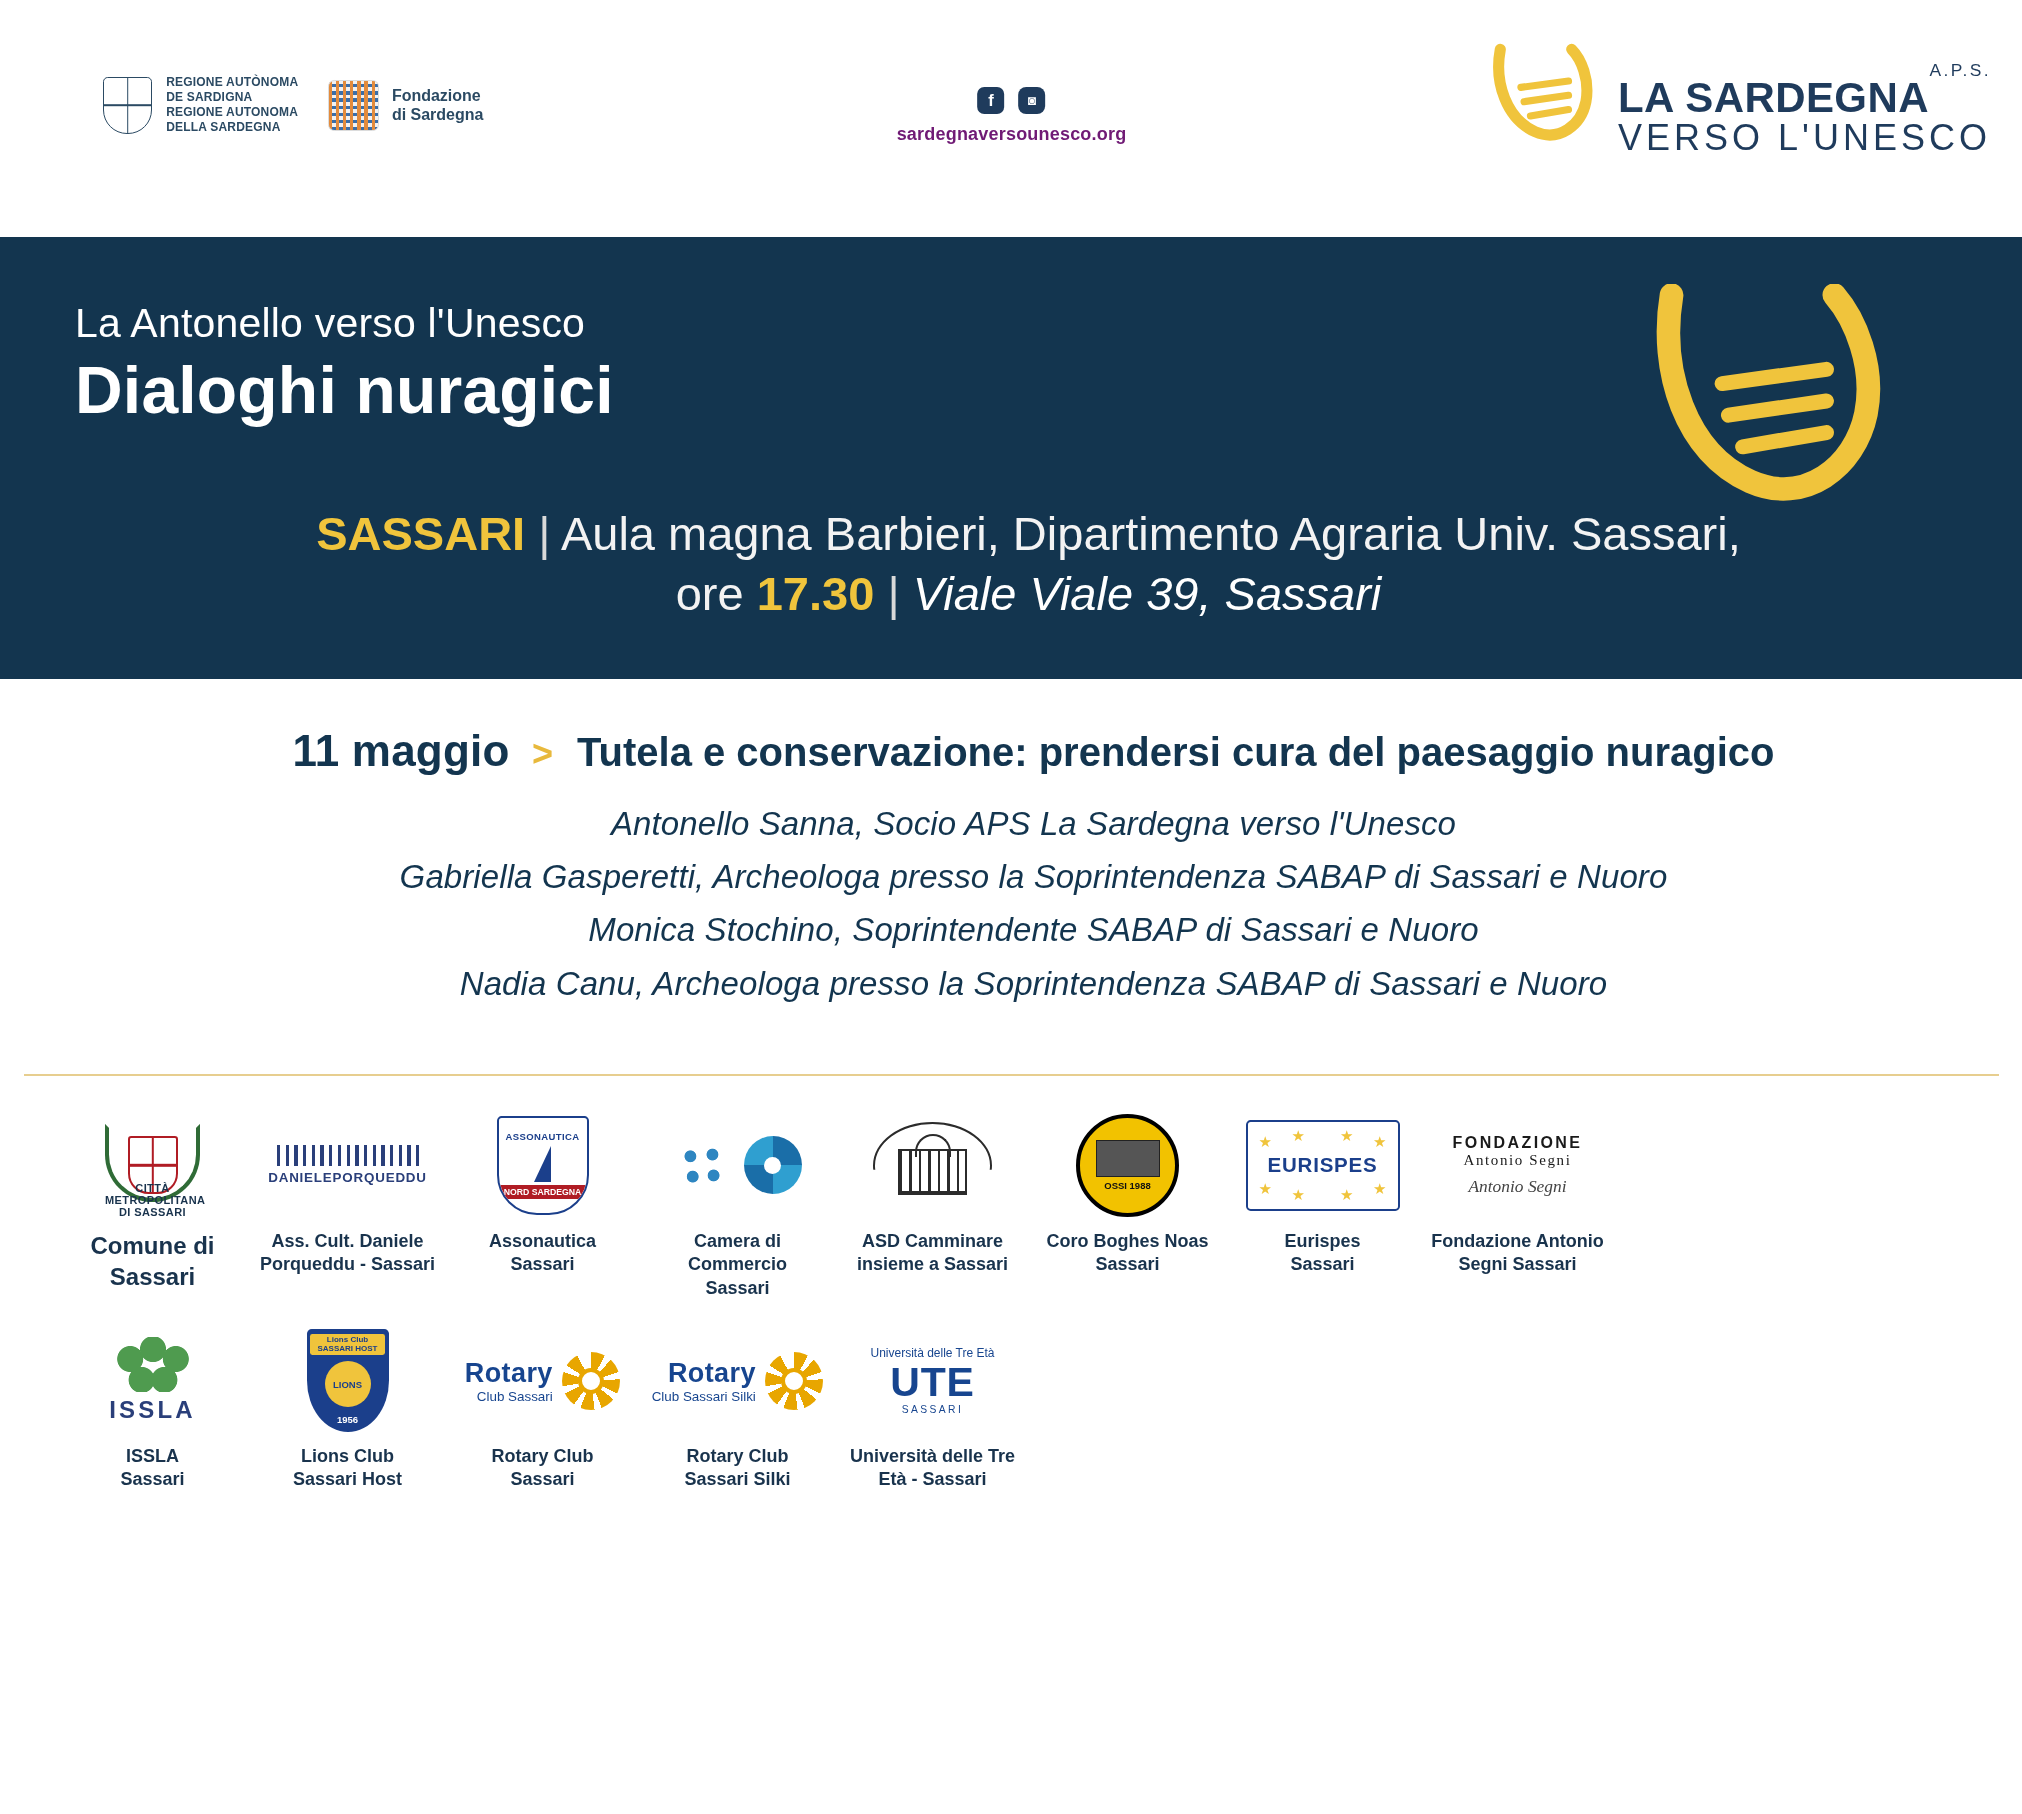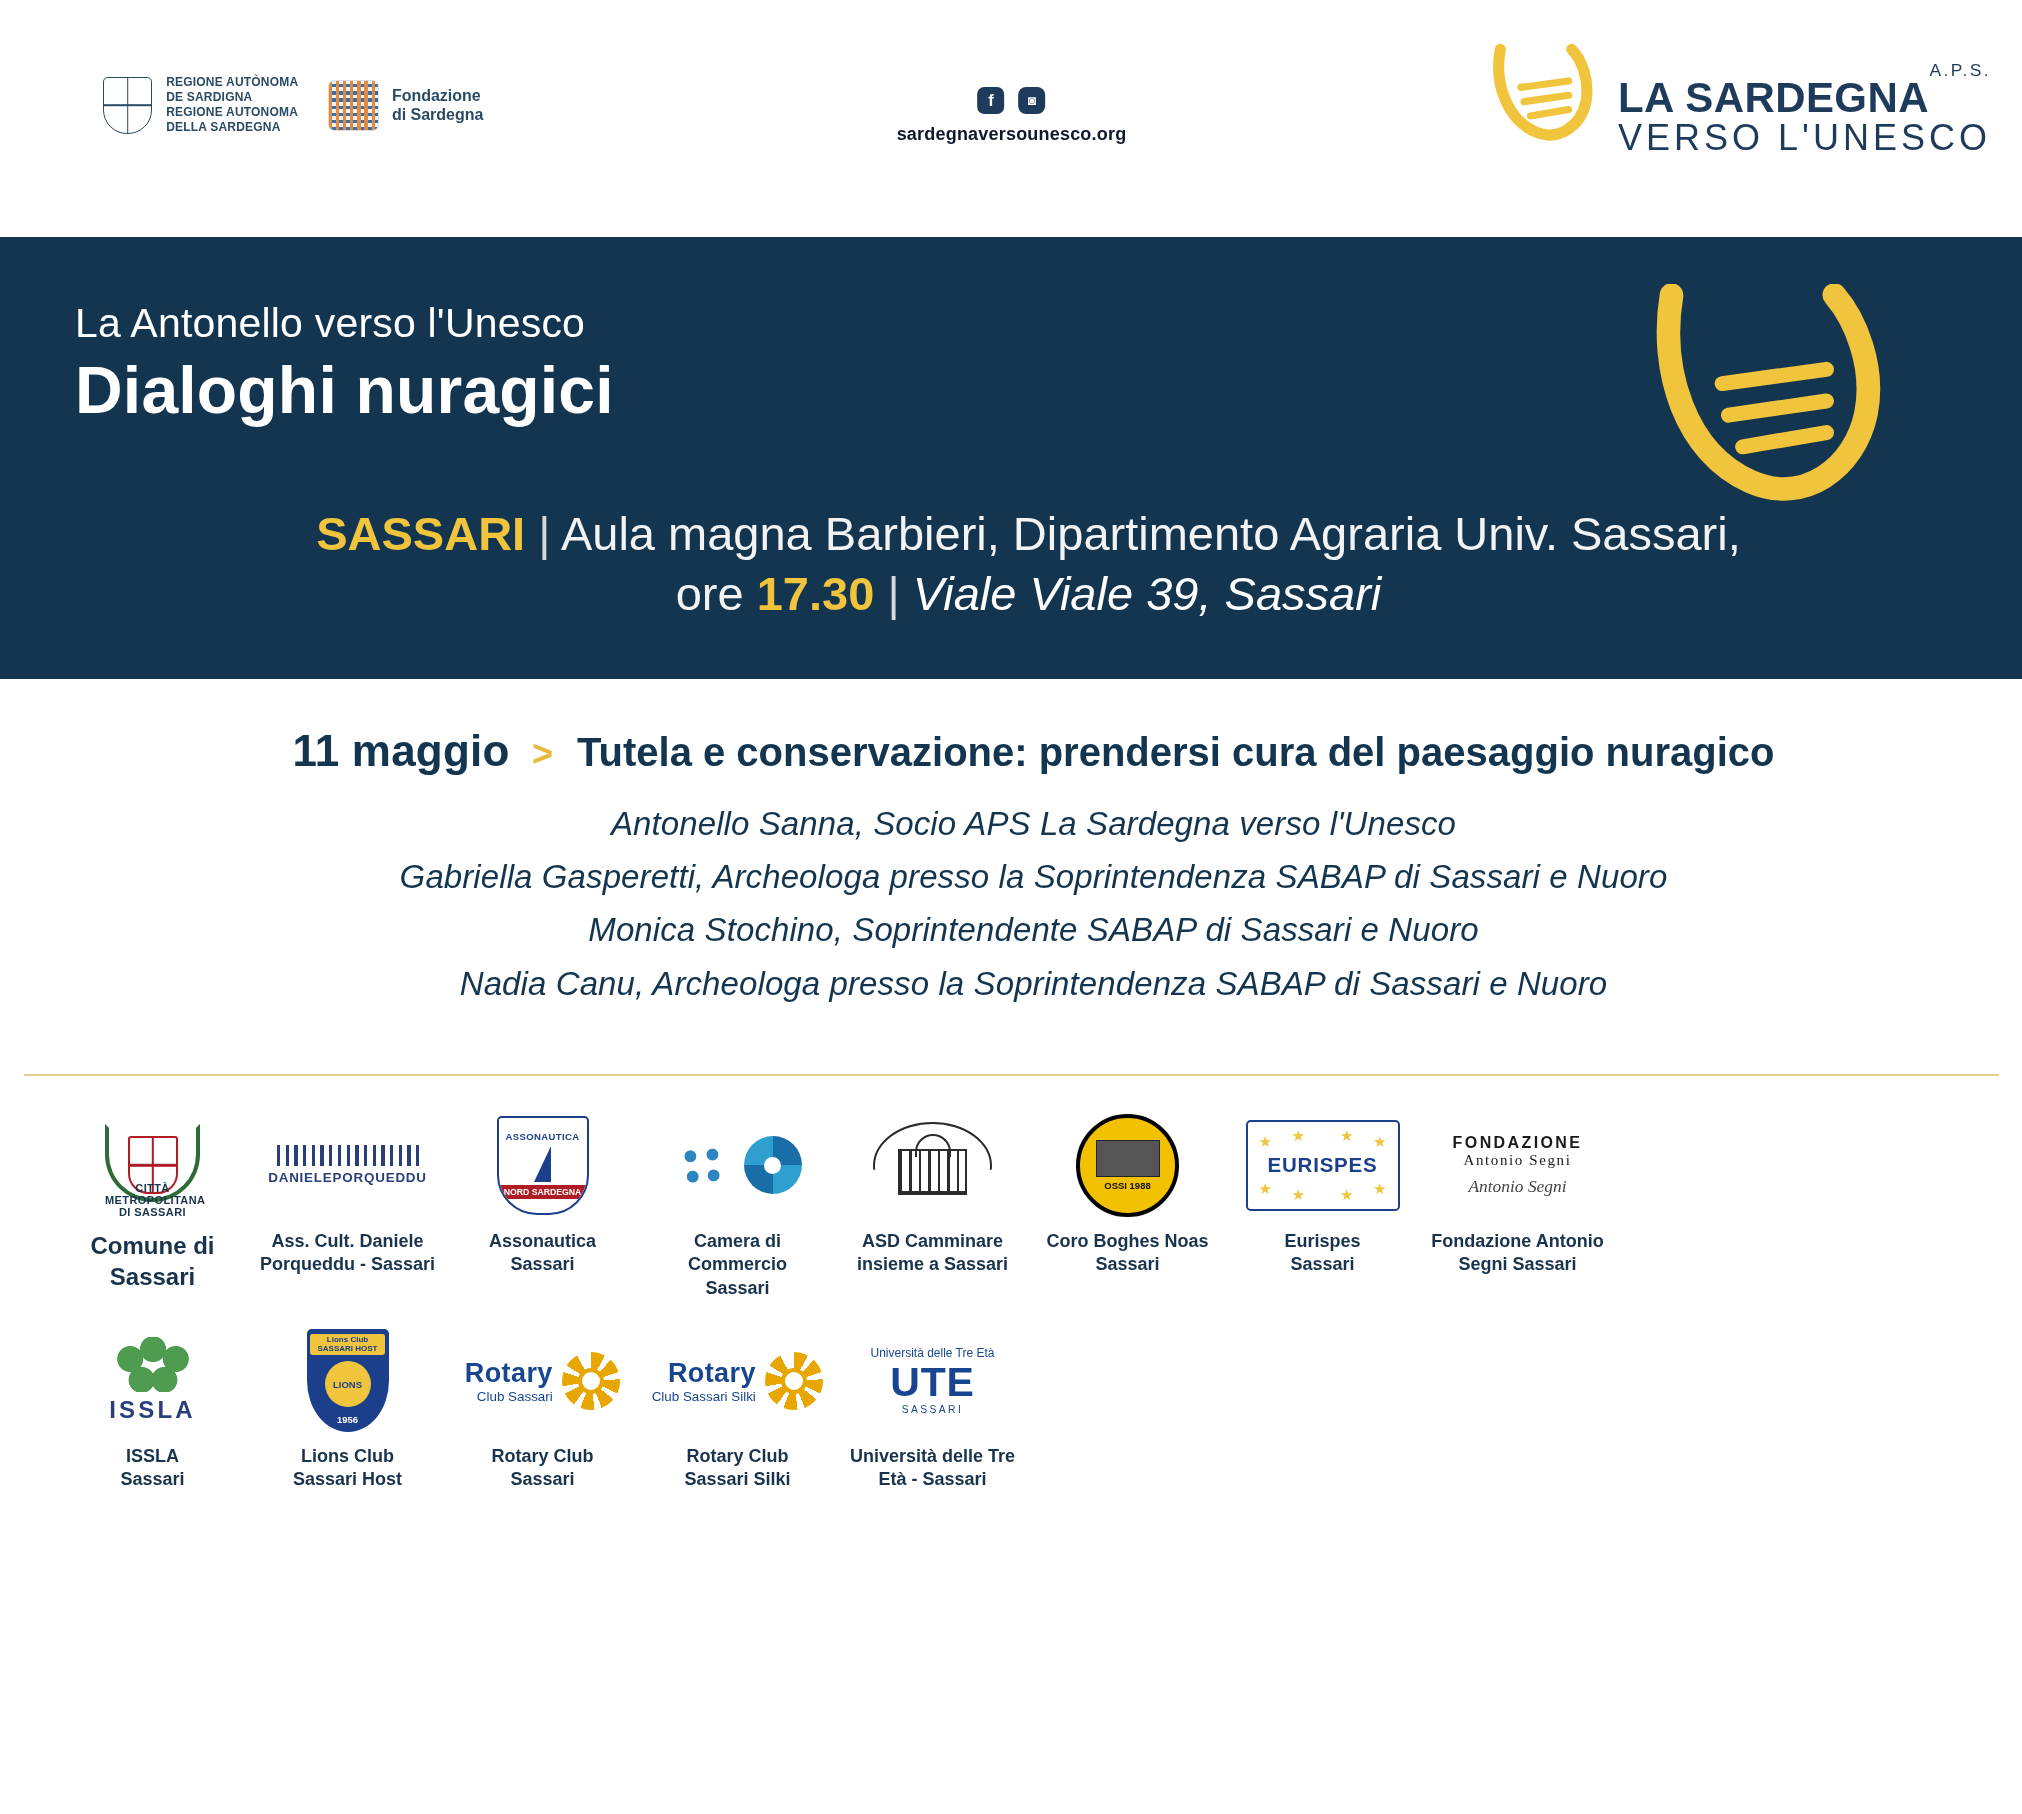--- a/index.html
+++ b/index.html
@@ -56,21 +56,21 @@
 
   .topbar-center{
     position:absolute;left:50%;transform:translateX(-50%);top:87px;text-align:center;
   }
   .socials{display:flex;justify-content:center;gap:14.2px;margin-bottom:9.5px;}
   .soc{
     width:27px;height:27px;border-radius:7.1px;background:#1f3b5c;color:#fff;
     display:flex;align-items:center;justify-content:center;font-size:16.6px;font-weight:bold;
   }
   .soc.ig{border-radius:8px;background:#1f3b5c;font-size:13.4px;}
-  .site-url{font-size:18px;color:#0f172a;font-weight:bold;letter-spacing:0.2px;}
+  .site-url{font-size:18px;color:#701a75;font-weight:bold;letter-spacing:0.2px;}
 
   .topbar-right{
     position:absolute;right:32px;top:43px;display:flex;align-items:flex-start;gap:12.6px;
   }
   .brand-mark{width:119px;height:111px;position:relative;}
   .brand-mark svg{width:100%;height:100%;display:block;}
   .brand-words{padding-top:17.4px;}
   .aps{font-size:17.4px;color:#1f3b5c;letter-spacing:2.4px;text-align:right;margin-bottom:-3.2px;}
   .brand-main{font-size:42px;font-weight:bold;color:#1f3b5c;letter-spacing:0.4px;line-height:.95;}
   .brand-sub{font-size:36px;color:#1f3b5c;letter-spacing:4px;line-height:1.1;}

